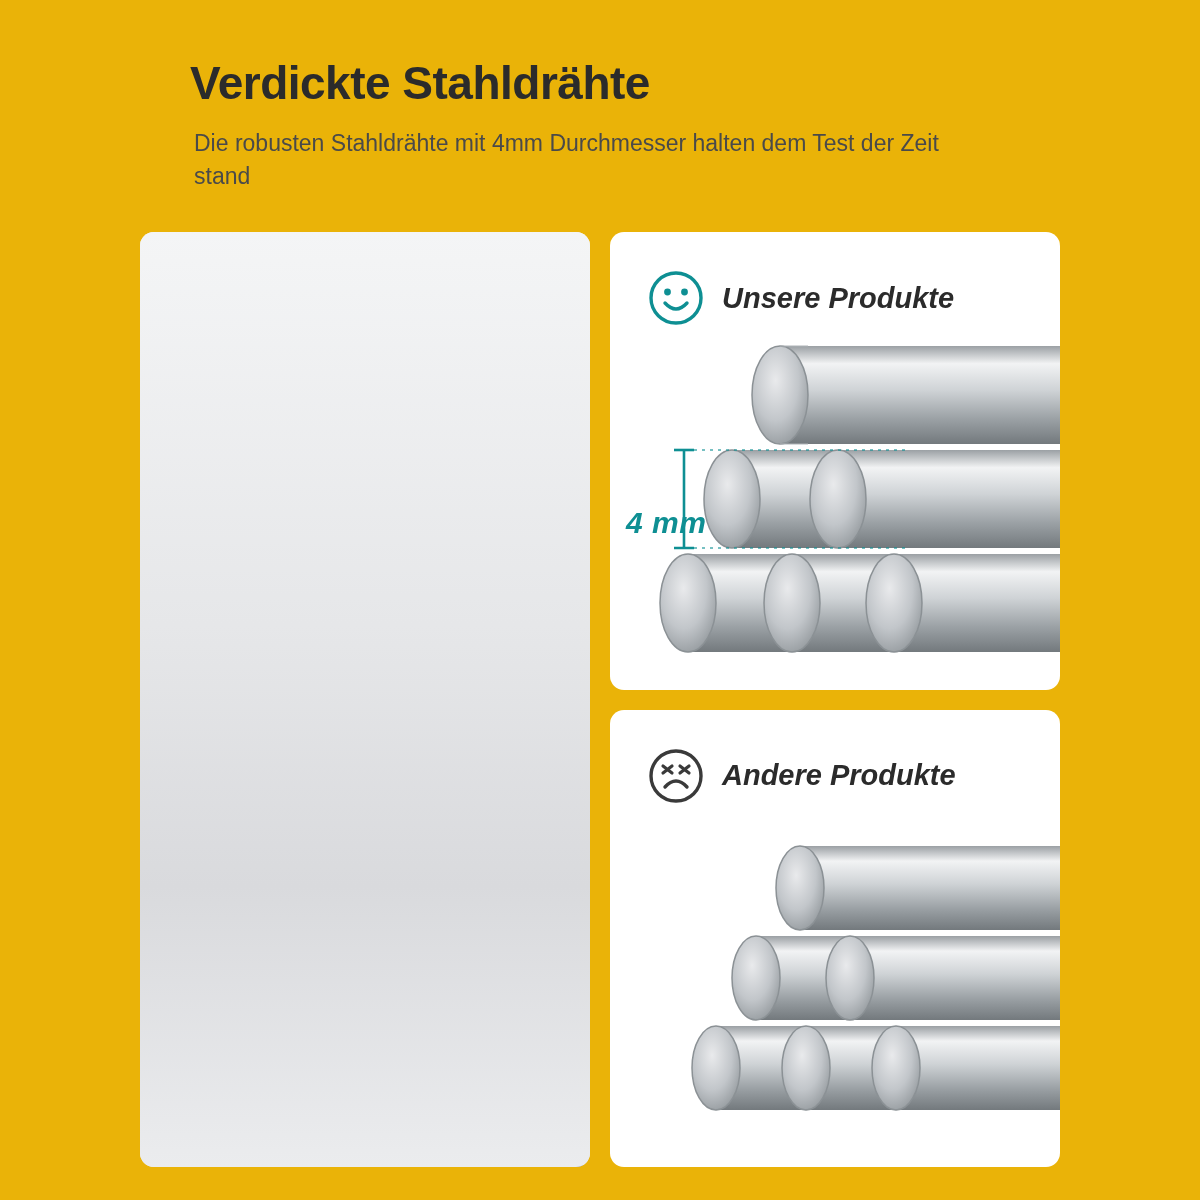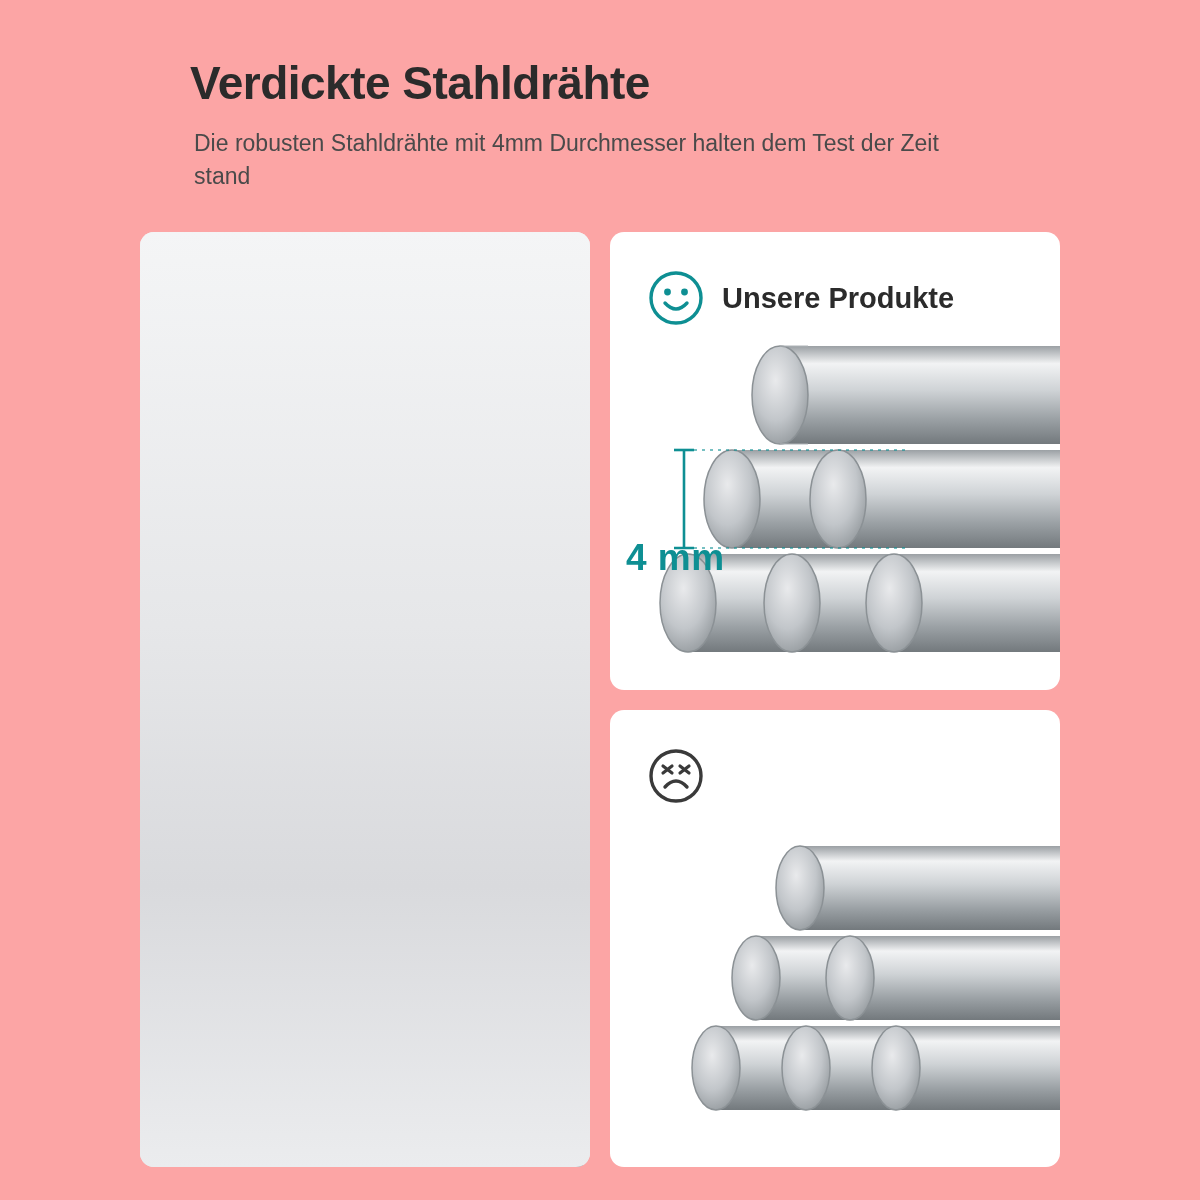--- a/index.html
+++ b/index.html
@@ -7,21 +7,21 @@
     margin: 0; padding: 0;
     width: 1200px; height: 1200px;
     font-family: "Liberation Sans", sans-serif;
     background: #f2f2f2;
     overflow: hidden;
   }
 
   .page {
     position: relative;
     width: 1200px; height: 1200px;
-    background: #fca5a5;
+    background: #eab308;
   }
 
   
   .header {
     position: absolute;
     left: 190px; top: 58px;
     width: 830px;
   }
   .title {
     font-size: 46px;
@@ -63,20 +63,21 @@
     width: 450px;
   }
 
   .card {
     position: relative;
     background: #ffffff;
     border-radius: 14px;
     width: 450px;
     height: 458px;
     overflow: hidden;
+    font-style: italic;
   }
 
   .card-header {
     display: flex;
     align-items: center;
     gap: 18px;
     padding: 38px 0 0 38px;
   }
   .card-title {
     font-size: 29px;
@@ -90,25 +91,24 @@
     position: absolute;
     left: 0; top: 96px;
     width: 450px; height: 350px;
   }
   .rods-wrap svg { display: block; }
 
   .dim-label {
     position: absolute;
     left: 16px;
     top: 178px;
-    font-size: 37px;
+    font-size: 30px;
     font-weight: bold;
     color: #0e8f93;
     letter-spacing: 0.5px;
-    margin-top: 31px;
   }
 
   
   .mesh-bg {
     position: absolute; inset: 0;
     background:
       linear-gradient(180deg, #f4f5f6 0%, #e6e7e9 42%, #d9dadd 70%, #ebecee 100%);
   }
 </style>
 </head>
@@ -303,20 +303,21 @@
       </div>
 
       <div class="card">
         <div class="card-header">
           <svg class="face-icon" width="56" height="56" viewBox="0 0 56 56">
             <circle cx="28" cy="28" r="25" fill="none" stroke="#3a3a3a" stroke-width="3.4"></circle>
             <path d="M 15 18 L 24 25 M 24 18 L 15 25" stroke="#3a3a3a" stroke-width="3.2" stroke-linecap="round"></path>
             <path d="M 32 18 L 41 25 M 41 18 L 32 25" stroke="#3a3a3a" stroke-width="3.2" stroke-linecap="round"></path>
             <path d="M 17 39 q 11 -12 22 0" fill="none" stroke="#3a3a3a" stroke-width="3.4" stroke-linecap="round"></path>
           </svg>
+          <div class="card-title">Andere Produkte</div>
         </div>
 
         <div class="rods-wrap">
           <svg width="450" height="350" viewBox="0 0 450 350">
             <defs>
               <linearGradient id="rodBodyB" x1="0" y1="0" x2="0" y2="1">
                 <stop offset="0%" stop-color="#9ba0a4"></stop>
                 <stop offset="18%" stop-color="#f2f3f4"></stop>
                 <stop offset="45%" stop-color="#cfd3d6"></stop>
                 <stop offset="75%" stop-color="#9aa0a4"></stop>

